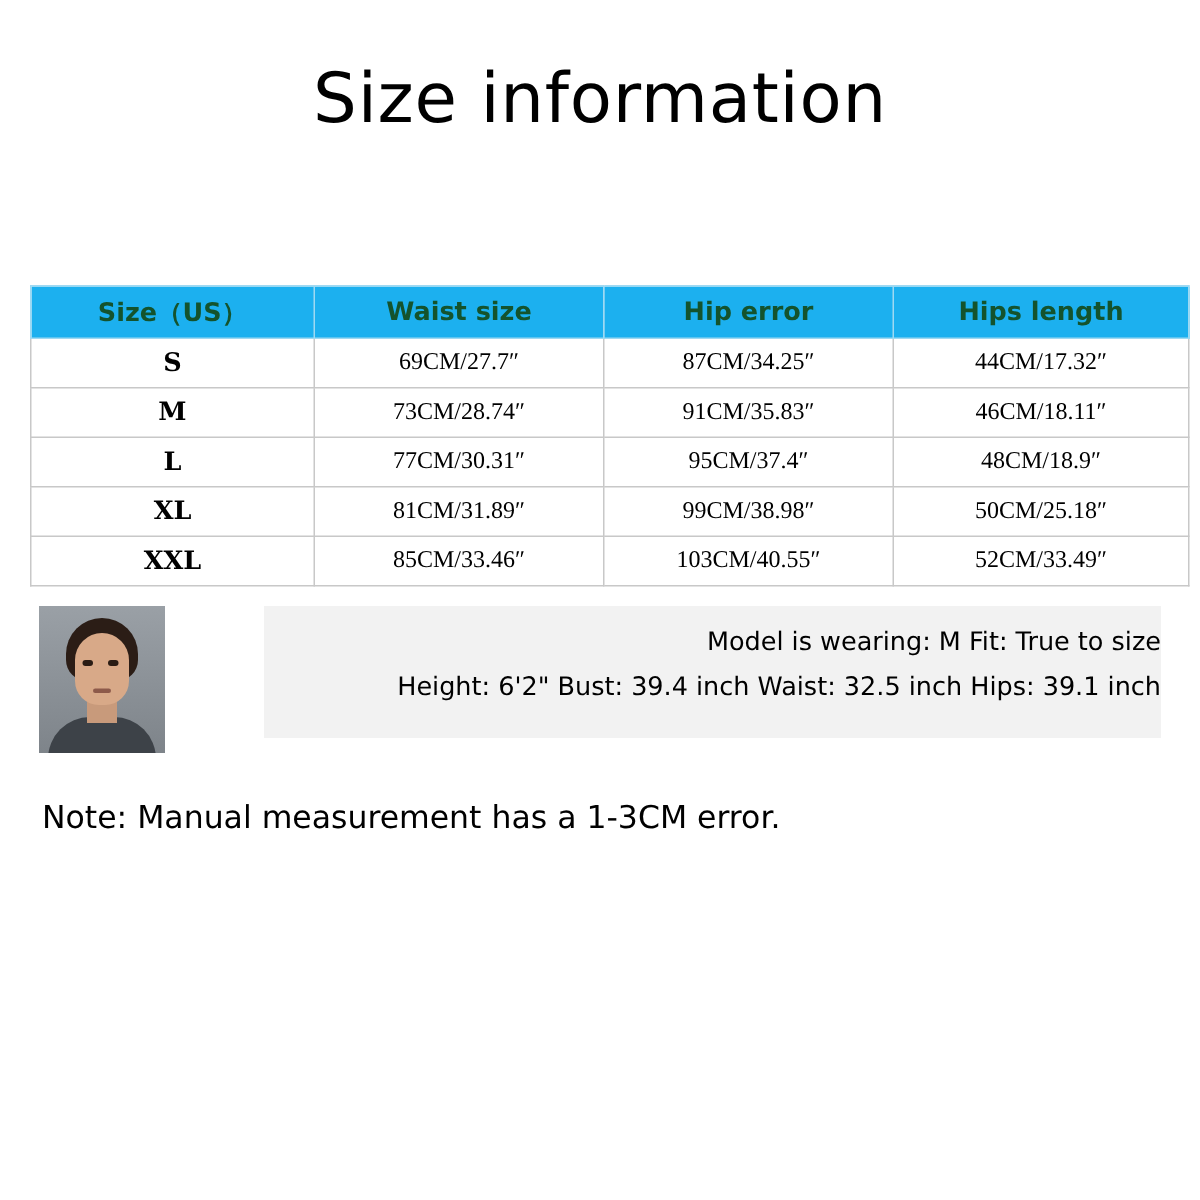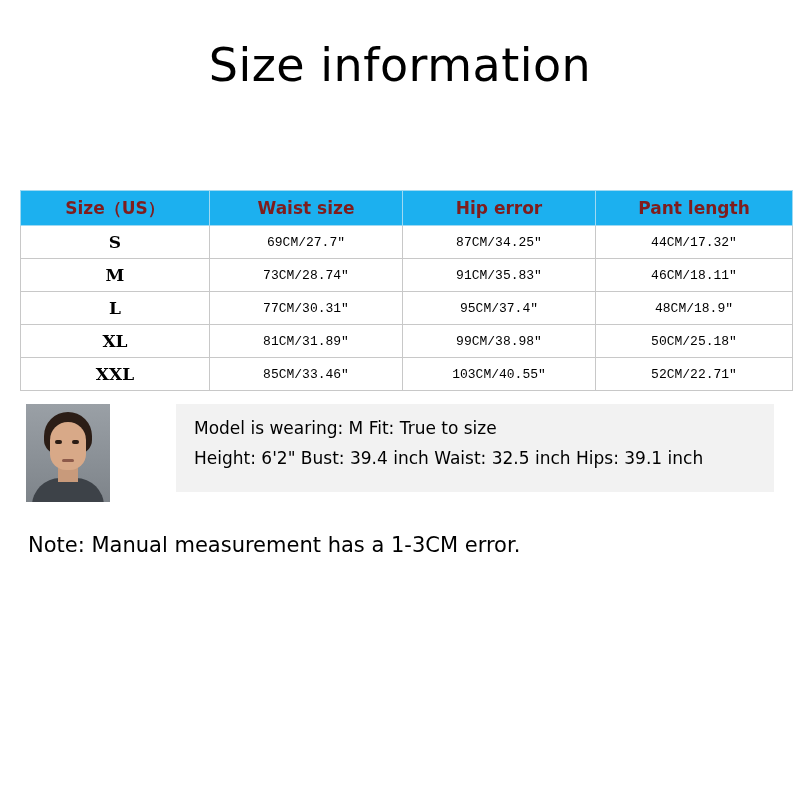--- a/index.html
+++ b/index.html
@@ -35,43 +35,43 @@
     left: 20px;
     width: 760px;
   }
   table.size-table {
     border-collapse: collapse;
     width: 760px;
     table-layout: fixed;
   }
   table.size-table th {
     background: #1cb0ef;
-    color: #7f1d1d;
+    color: #14532d;
     font-size: 17px;
     font-weight: bold;
     height: 32px;
     border: 1px solid #9fd9f2;
     font-family: "DejaVu Sans", sans-serif;
   }
   table.size-table th.col-size {
     width: 186px;
   }
   table.size-table th.col-waist,
   table.size-table th.col-hip {
     width: 190px;
   }
   table.size-table th.col-len {
     width: 194px;
   }
   table.size-table td {
     border: 1px solid #c8c8c8;
     height: 30px;
     text-align: center;
-    font-size: 13px;
-    font-family: Liberation Mono, monospace;
+    font-size: 16px;
+    font-family: Liberation Serif, serif;
     color: #000;
   }
   table.size-table td.size-cell {
     font-family: "DejaVu Serif", serif;
     font-size: 17px;
     font-weight: 600;
   }
   .model-block {
     position: absolute;
     top: 404px;
@@ -153,20 +153,21 @@
     width: 598px;
     height: 88px;
     padding: 14px 0 0 18px;
     box-sizing: border-box;
   }
   .model-note p {
     margin: 0 0 10px 0;
     font-size: 17px;
     font-family: "DejaVu Sans", sans-serif;
     color: #000;
+    text-align: right;
   }
   .note-line {
     position: absolute;
     top: 533px;
     left: 28px;
     font-size: 21px;
     font-family: "DejaVu Sans", sans-serif;
     color: #000;
     text-align: center;
   }
@@ -178,21 +179,21 @@
 
   <h1 class="title">Size information</h1>
 
   <div class="table-wrap">
     <table class="size-table">
       <thead>
         <tr>
           <th class="col-size">Size（US）</th>
           <th class="col-waist">Waist size</th>
           <th class="col-hip">Hip error</th>
-          <th class="col-len">Pant length</th>
+          <th class="col-len">Hips length</th>
         </tr>
       </thead>
       <tbody>
         <tr>
           <td class="size-cell">S</td>
           <td>69CM/27.7″</td>
           <td>87CM/34.25″</td>
           <td>44CM/17.32″</td>
         </tr>
         <tr>
@@ -210,21 +211,21 @@
         <tr>
           <td class="size-cell">XL</td>
           <td>81CM/31.89″</td>
           <td>99CM/38.98″</td>
           <td>50CM/25.18″</td>
         </tr>
         <tr>
           <td class="size-cell">XXL</td>
           <td>85CM/33.46″</td>
           <td>103CM/40.55″</td>
-          <td>52CM/22.71″</td>
+          <td>52CM/33.49″</td>
         </tr>
       </tbody>
     </table>
   </div>
 
   <div class="model-block">
     <div class="model-photo">
       <div class="mp-bg"></div>
       <div class="mp-shoulders"></div>
       <div class="mp-neck"></div>

